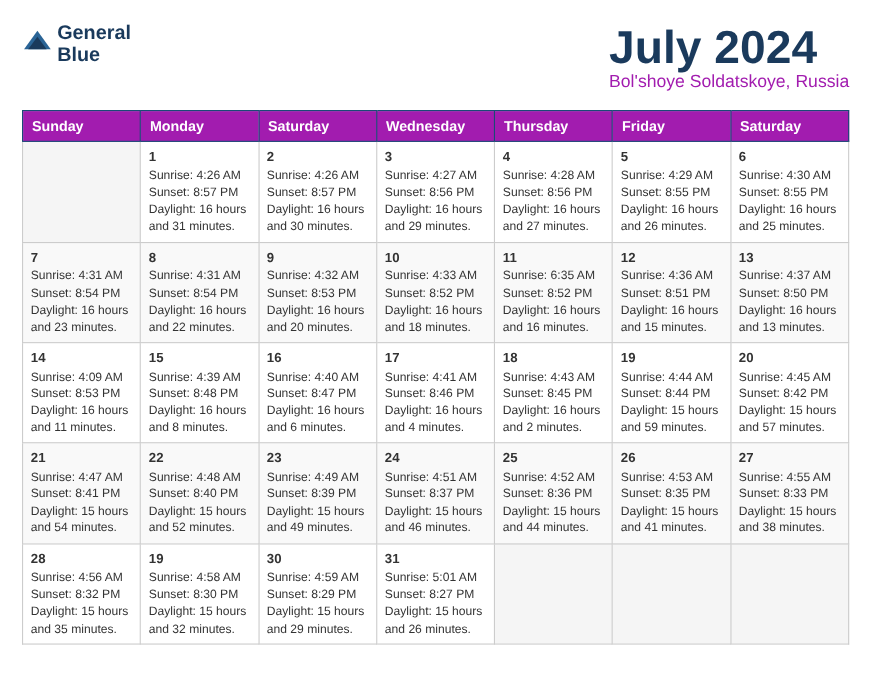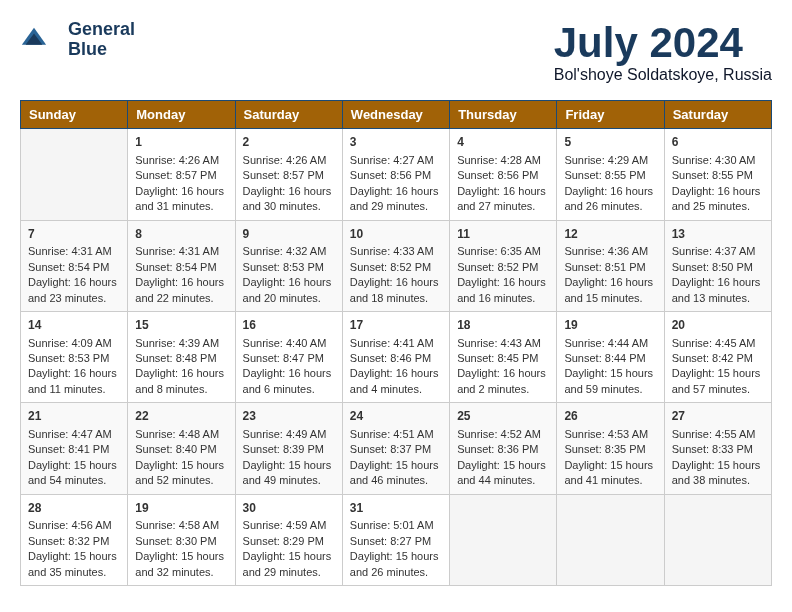--- a/index.html
+++ b/index.html
@@ -12,21 +12,21 @@
     }
     .header-section {
       display: flex;
       justify-content: space-between;
       align-items: flex-start;
       margin-bottom: 16px;
     }
     .logo {
       display: flex;
       align-items: center;
-      gap: 20px;
+      gap: 4px;
     }
     .logo-text {
       font-size: 18px;
       font-weight: bold;
       color: #1a3a5c;
       line-height: 1.1;
     }
     .logo-text span {
       display: block;
     }
@@ -37,29 +37,29 @@
     .title-section {
     }
     .month-title {
       font-size: 42px;
       font-weight: bold;
       color: #1a3a5c;
       line-height: 1.1;
     }
     .location-title {
       font-size: 16px;
-      color: #0f172a;
+      color: #a21caf;
     }
     table {
       width: 100%;
       border-collapse: collapse;
       font-size: 11px;
     }
     thead tr th {
-      background-color: #a16207;
+      background-color: #a21caf;
       color: #fff;
       padding: 6px 8px;
       text-align: left;
       font-size: 13px;
       font-weight: bold;
       border: 1px solid #1a4a76;
     }
     tbody tr td {
       border: 1px solid #ccc;
       padding: 5px 7px;

